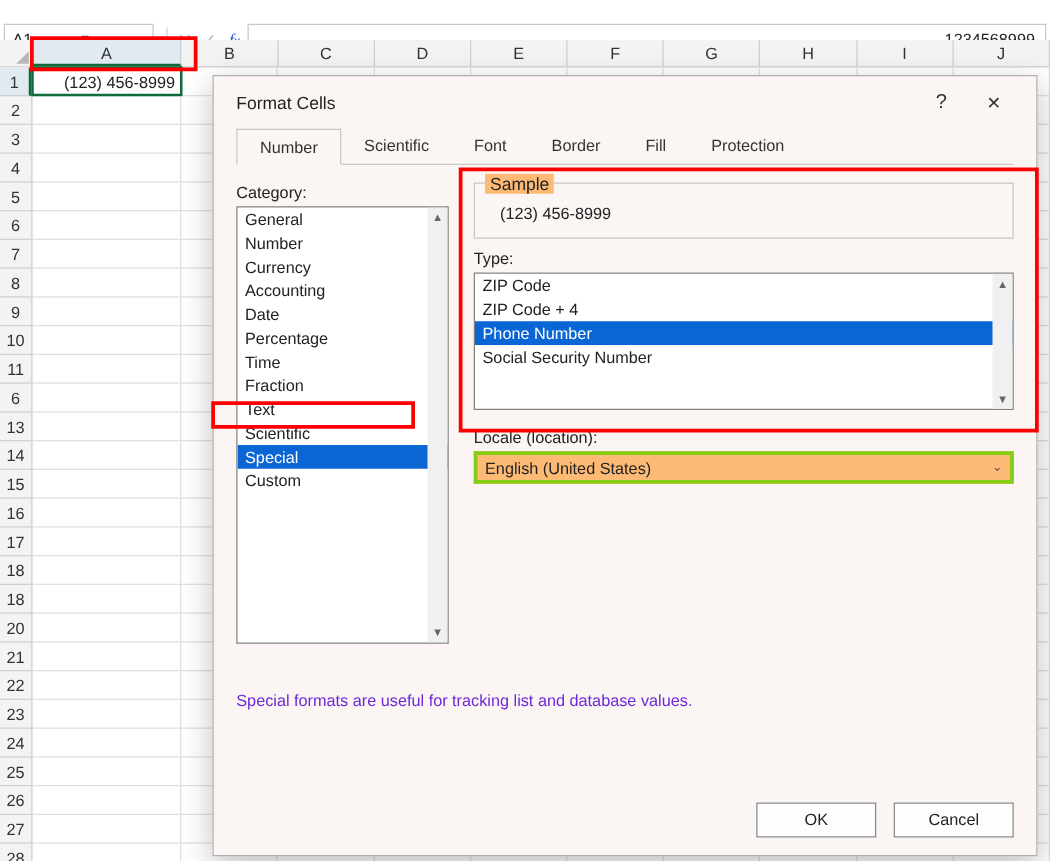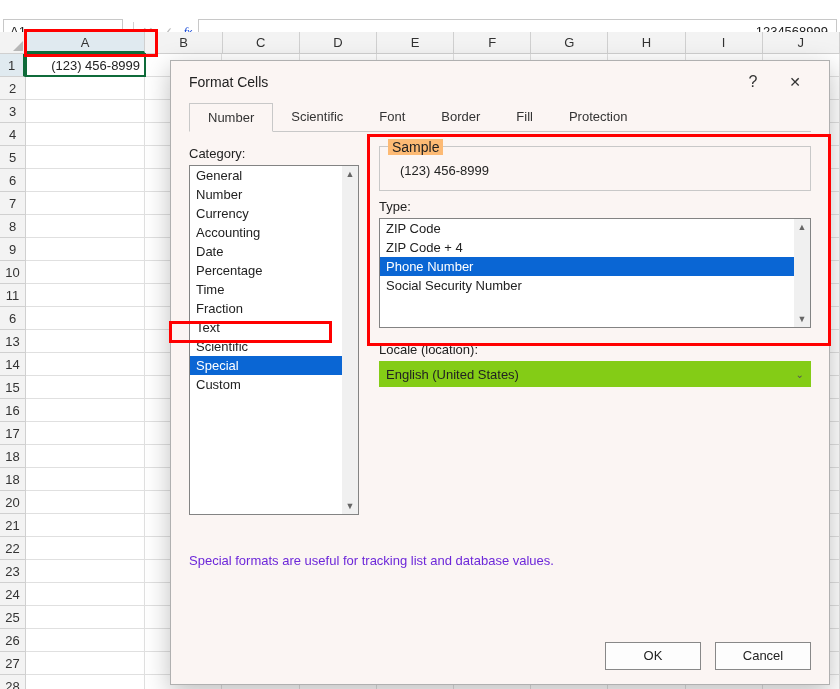--- a/index.html
+++ b/index.html
@@ -57,21 +57,21 @@
   .sample-box .legend { position:absolute; top:-8px; left:8px; background:#fdba74; padding:0 4px; font-size:14px;}
   .sample-val { padding:6px 4px 0 10px; }
   .type-list { border:1px solid #838383; background:#fff; height:110px; position:relative; overflow:hidden;}
   .type-list .sb { position:absolute; right:0; top:0; bottom:0; width:16px; background:#f0f0f0; }
   .type-list .sb .up, .type-list .sb .dn { height:16px; text-align:center; font-size:9px; color:#666; line-height:16px;}
   .type-list .sb .dn { position:absolute; bottom:0; left:0; right:0;}
   .type-item { padding:1px 6px; line-height:17px;}
   .type-item.sel { background:#0a66d4; color:#fff; }
 
   .locale-sel { margin-top:14px; }
-  .locale-input { width:100%; height:26px; border:1px solid #84cc16; background:#84cc16; display:flex; align-items:center; padding:0 6px; margin-top:4px;}
+  .locale-input { width:100%; height:26px; border:3px solid #84cc16; background:#fdba74; display:flex; align-items:center; padding:0 6px; margin-top:4px;}
   .locale-input span:first-child { flex:1; }
 
   .sample-area-red { position:absolute; border:3px solid #f00; pointer-events:none; }
   .cat-red { position:absolute; border:3px solid #f00; pointer-events:none; }
 
   .desc { margin: 38px 18px 0 18px; color:#6d28d9; }
 
   .dlg-buttons { position:absolute; right:18px; bottom:14px; display:flex; gap:14px; }
   .btn { width:96px; height:28px; border:1px solid #888; background:#fdfdfd; text-align:center; line-height:26px; }
 

